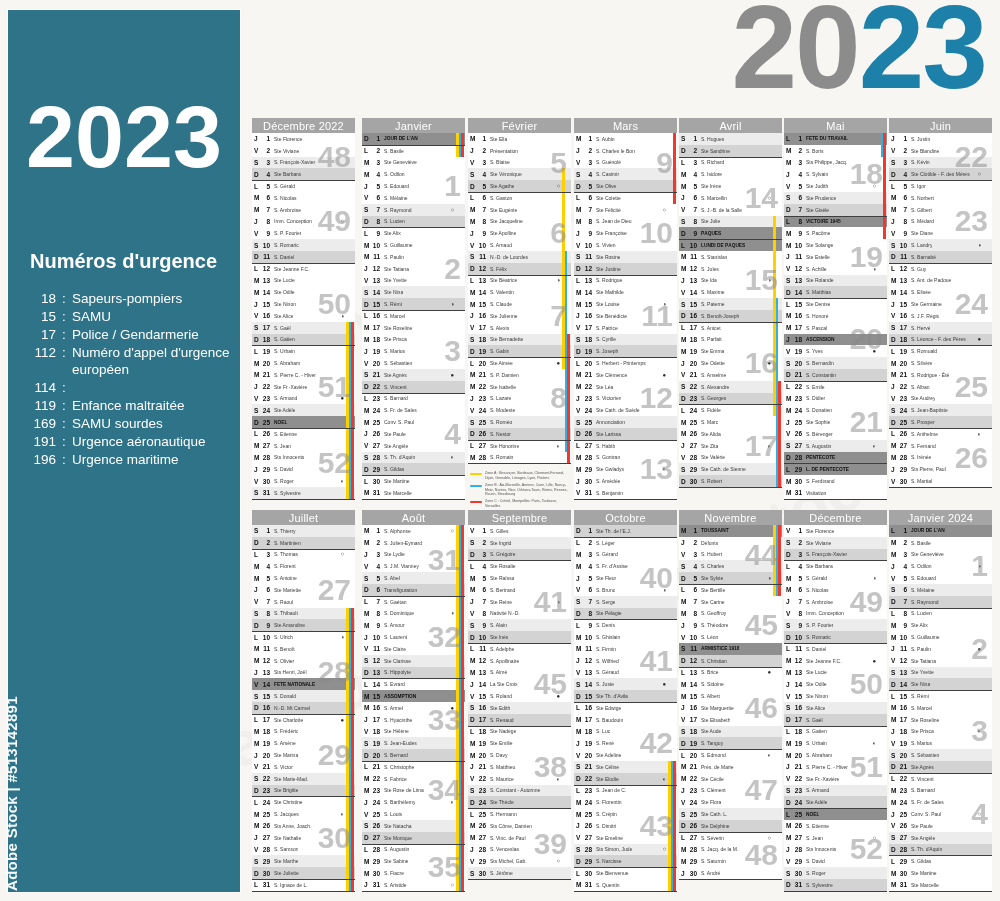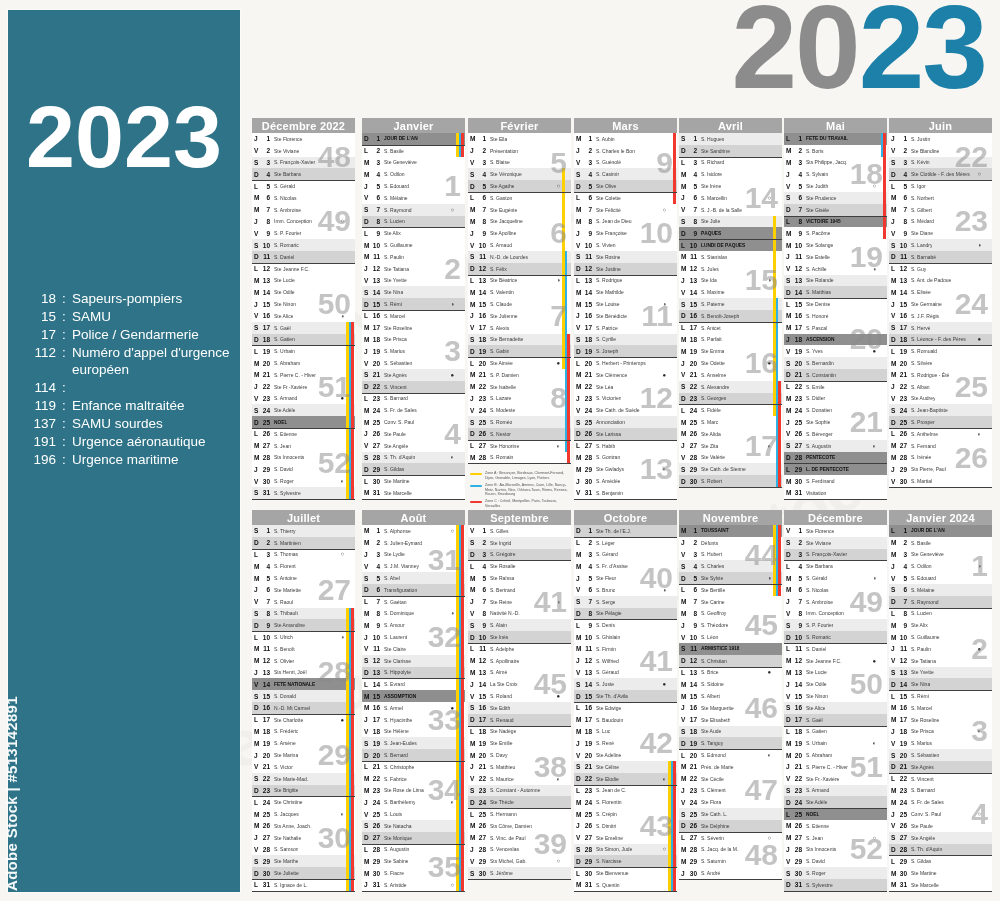--- a/index.html
+++ b/index.html
@@ -21,21 +21,21 @@
   .wm-side{position:absolute;left:3px;top:891px;transform:rotate(-90deg);transform-origin:0 0;
            white-space:nowrap;color:#fff;font-size:15px;font-weight:600;letter-spacing:.3px;opacity:.95;}
   .wm-diag{position:absolute;font-size:64px;font-weight:bold;color:rgba(110,110,110,.05);
            transform:rotate(-28deg);pointer-events:none;white-space:nowrap;}
 
   
   .year-badge{position:absolute;top:-12px;right:14px;font-size:118px;font-weight:bold;letter-spacing:-2px;line-height:1;}
 
   
   .month-col{position:absolute;width:103px;background:transparent;}
-  .month-header{height:15px;background:#a5a5a5;color:#fff;font-size:11px;font-weight:bold;
+  .month-header{height:15px;background:#a5a5a5;color:#fff;font-size:11px;font-weight:normal;
                 display:flex;align-items:center;justify-content:center;letter-spacing:.2px;}
   .day-row{display:flex;align-items:center;padding:0 2px;position:relative;background:#fff;}
   .day-row.sat{background:#ececec;}
   .day-row.sun{background:#d3d3d3;}
   .day-row.holiday{background:#8f8f8f;}
   .dl{font-size:6.5px;font-weight:bold;color:#111;width:7px;flex:0 0 7px;}
   .dn{font-size:6.5px;font-weight:bold;color:#111;width:9px;flex:0 0 9px;text-align:right;margin-right:4px;}
   .saint{font-size:5px;color:#3a3a3a;white-space:nowrap;overflow:hidden;}
   .holiday .saint{font-weight:bold;color:#101010;text-transform:uppercase;font-size:4.8px;}
   .moon{margin-left:auto;font-size:6px;line-height:1;color:#2b2b2b;padding-right:9px;}
@@ -53,20 +53,21 @@
 <body>
 
 <div id="stage">
 
   <div class="wm-diag" style="left:300px;top:200px;">Adobe Stock</div>
   <div class="wm-diag" style="left:520px;top:520px;">Adobe Stock</div>
   <div class="wm-diag" style="left:60px;top:700px;">Adobe Stock</div>
 
   <div class="sidebar">
     <div class="sb-year">2023</div>
+    <div class="sb-emg-title">Numéros d'urgence</div>
     <div class="emg-list" id="emergency-list">
         <div class="emg-item">
           <div class="emg-num">18</div>
           <div class="emg-sep">:</div>
           <div>Sapeurs-pompiers</div>
         </div>
         <div class="emg-item">
           <div class="emg-num">15</div>
           <div class="emg-sep">:</div>
           <div>SAMU</div>
@@ -84,21 +85,21 @@
         <div class="emg-item">
           <div class="emg-num">114</div>
           <div class="emg-sep">:</div>
         </div>
         <div class="emg-item">
           <div class="emg-num">119</div>
           <div class="emg-sep">:</div>
           <div>Enfance maltraitée</div>
         </div>
         <div class="emg-item">
-          <div class="emg-num">137</div>
+          <div class="emg-num">169</div>
           <div class="emg-sep">:</div>
           <div>SAMU sourdes</div>
         </div>
         <div class="emg-item">
           <div class="emg-num">191</div>
           <div class="emg-sep">:</div>
           <div>Urgence aéronautique</div>
         </div>
         <div class="emg-item">
           <div class="emg-num">196</div>

